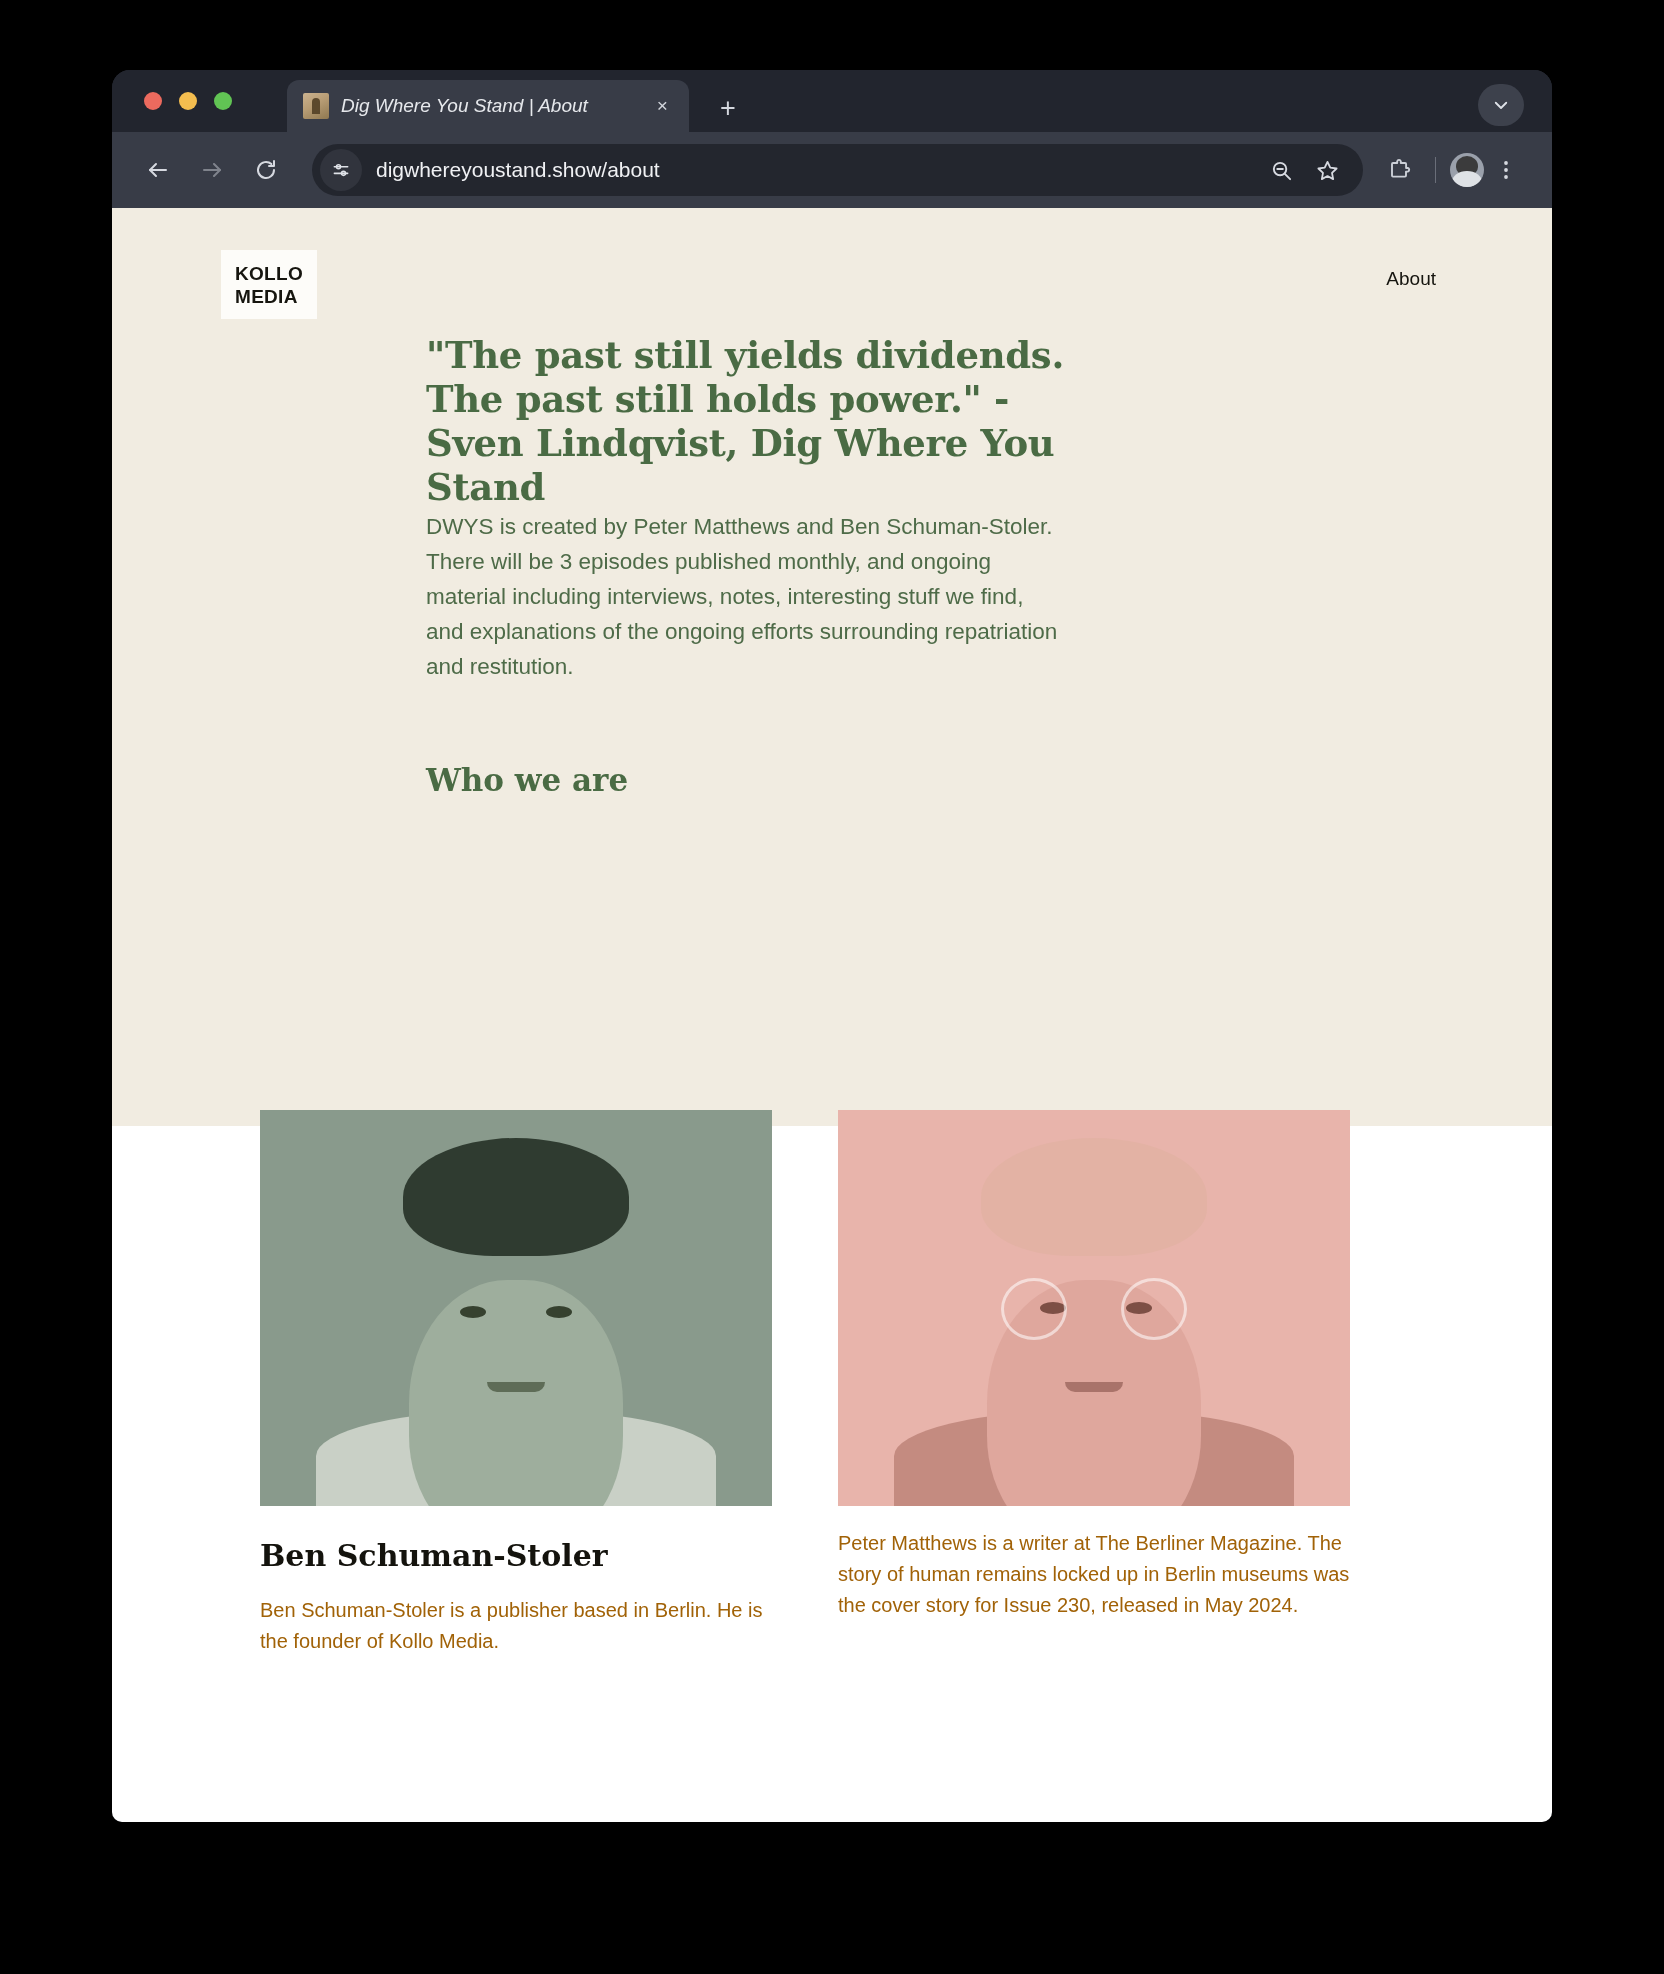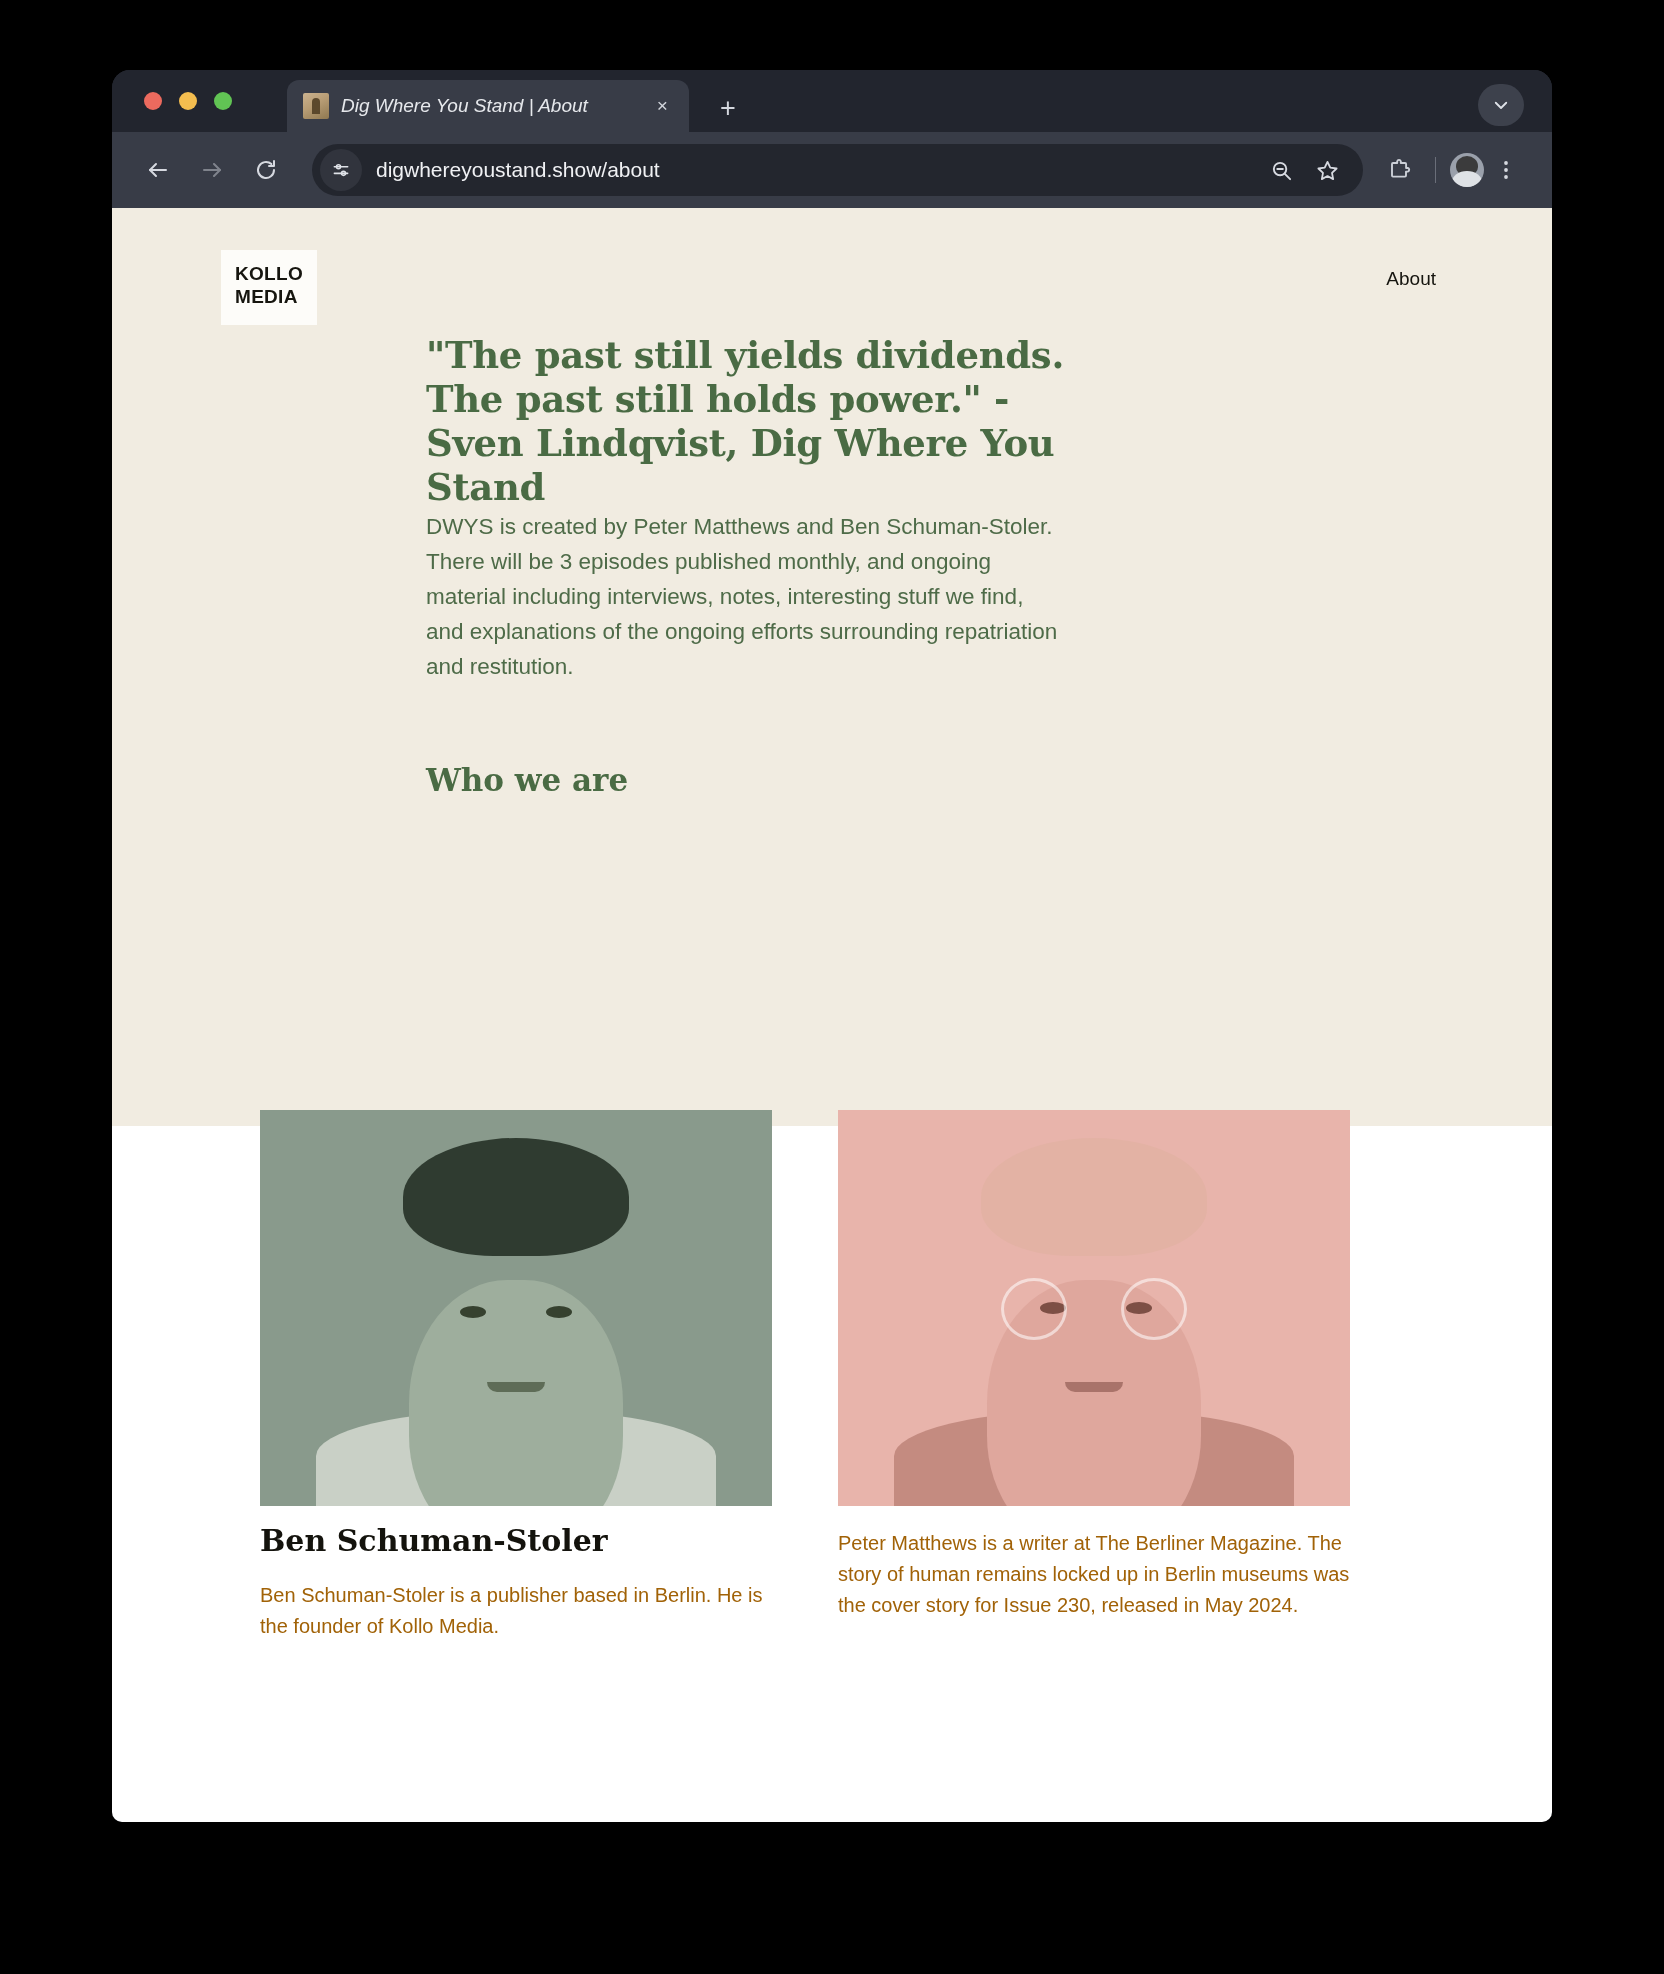--- a/index.html
+++ b/index.html
@@ -200,21 +200,21 @@
   .page-inner {
     position: absolute;
     left: 0; top: 0; right: 0; bottom: 0;
   }
 
   
   .logo {
     position: absolute;
     left: 109px; top: 42px;
     background: #fdfcf9;
-    padding: 12px 14px 17px 14px;
+    padding: 12px 14px 11px 14px;
   }
   .logo-line {
     color: #16150f;
     font-weight: 700;
     font-size: 19px;
     letter-spacing: 0.3px;
     line-height: 23px;
   }
   .nav-about {
     position: absolute;
@@ -323,21 +323,21 @@
   .p-green .mouth { background: #5e6c57; }
   
   .p-pink .bg { background: #e8b4ab; }
   .p-pink .head { background: #dfa79d; }
   .p-pink .hair { background: #e3b2a4; }
   .p-pink .shoulders { background: #c48b80; }
   .p-pink .eye { background: #7d4f45; }
   .p-pink .mouth { background: #a9736a; }
 
   .person-name {
-    margin-top: 17px;
+    margin-top: 32px;
     color: #14130d;
     font-family: "DejaVu Serif", serif;
     font-weight: 700;
     font-size: 30px;
   }
   .person-bio {
     margin-top: 22px;
     color: #a16207;
     font-size: 20px;
     line-height: 31px;

